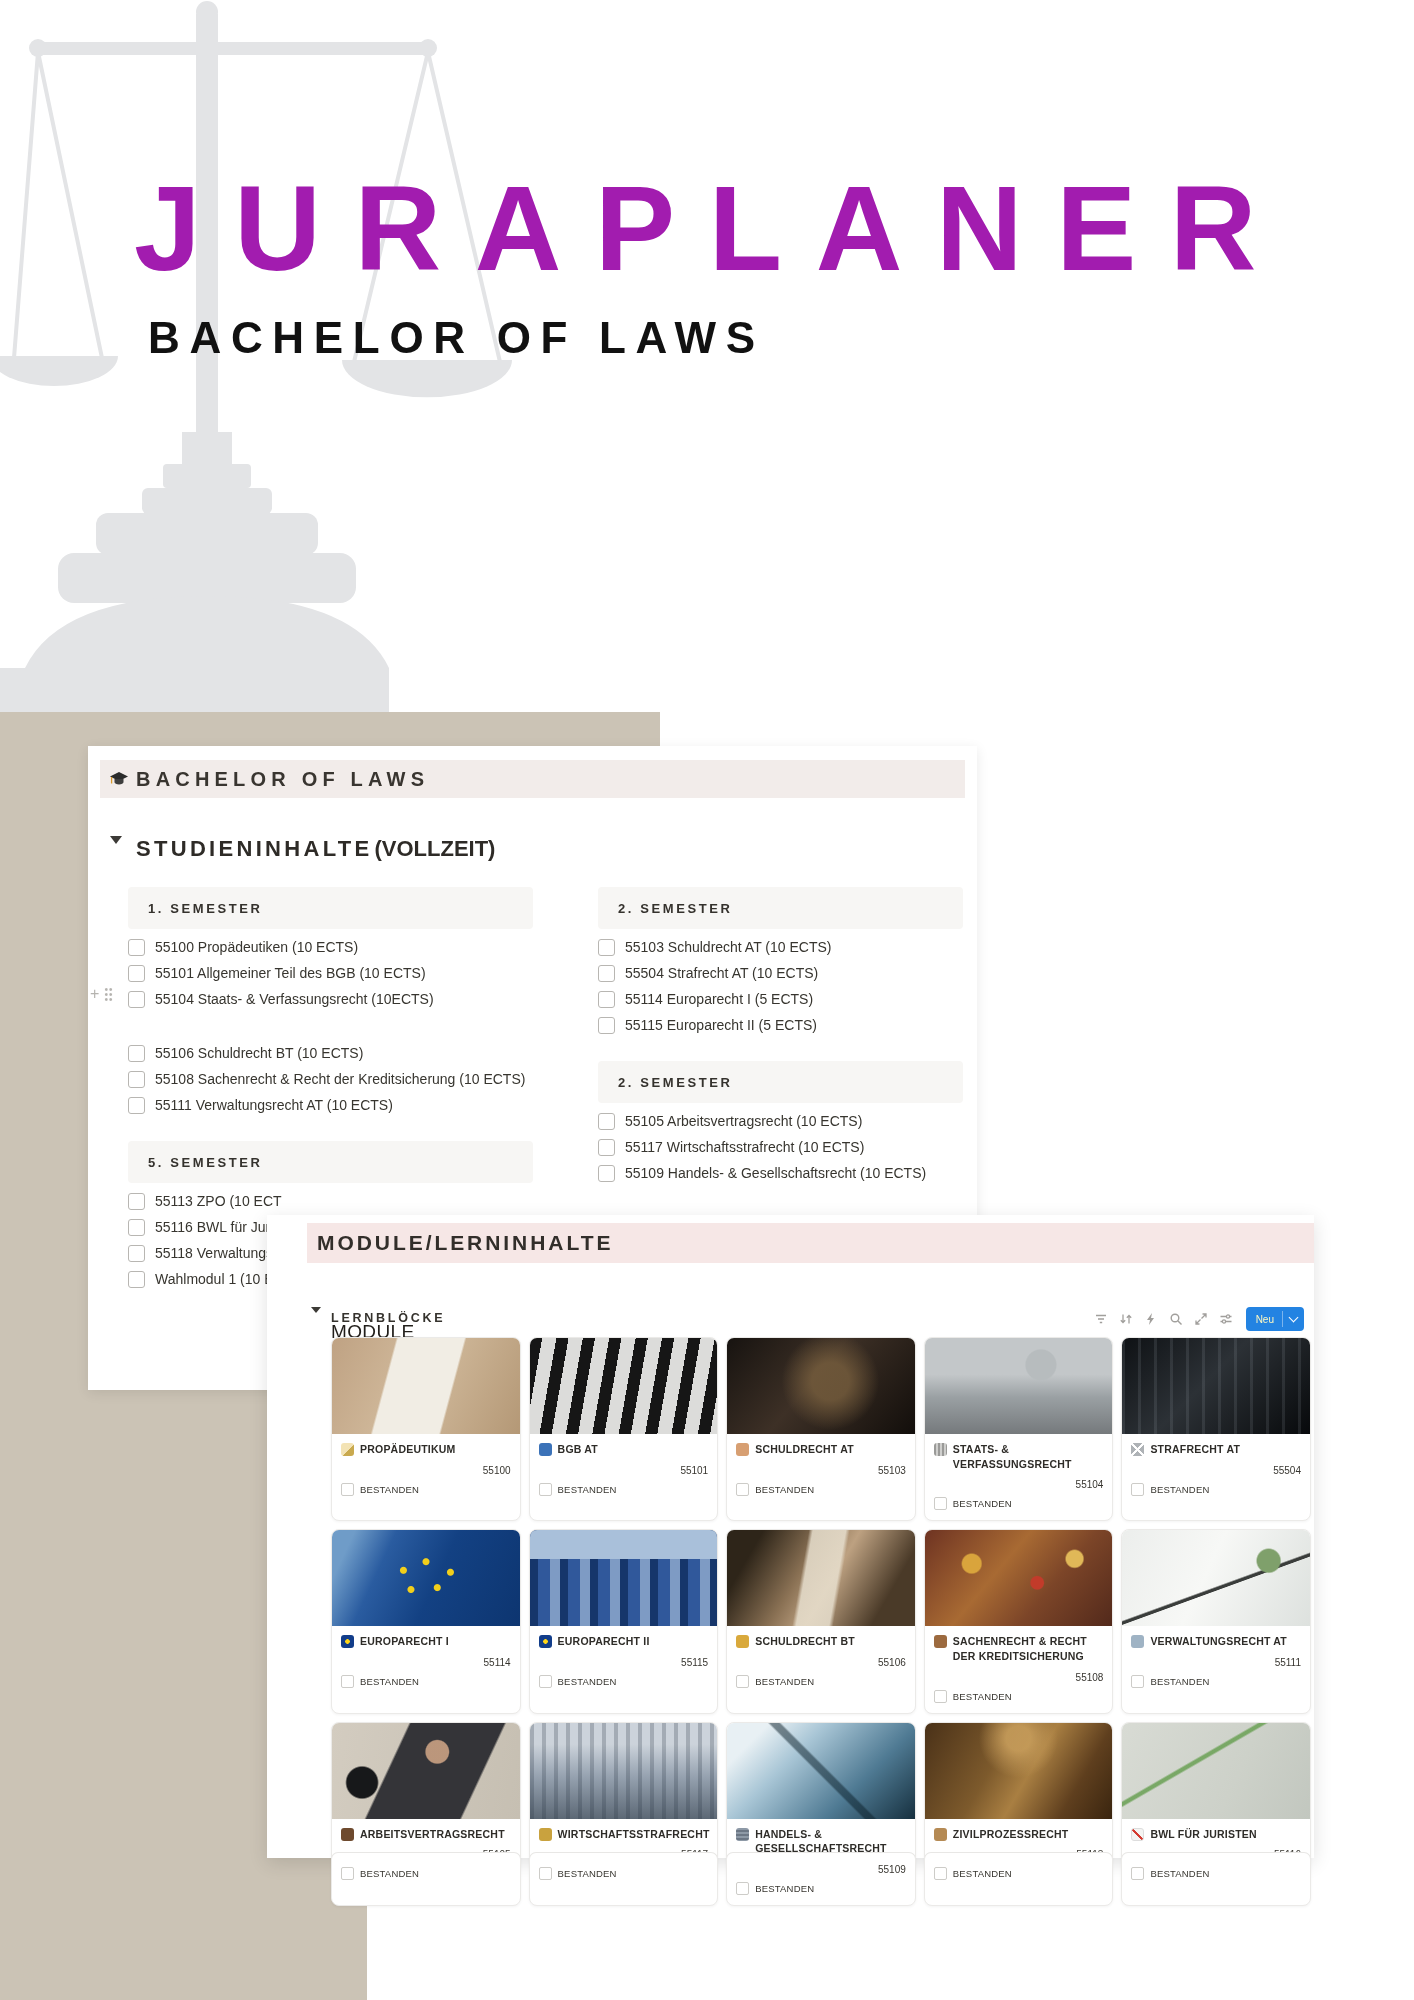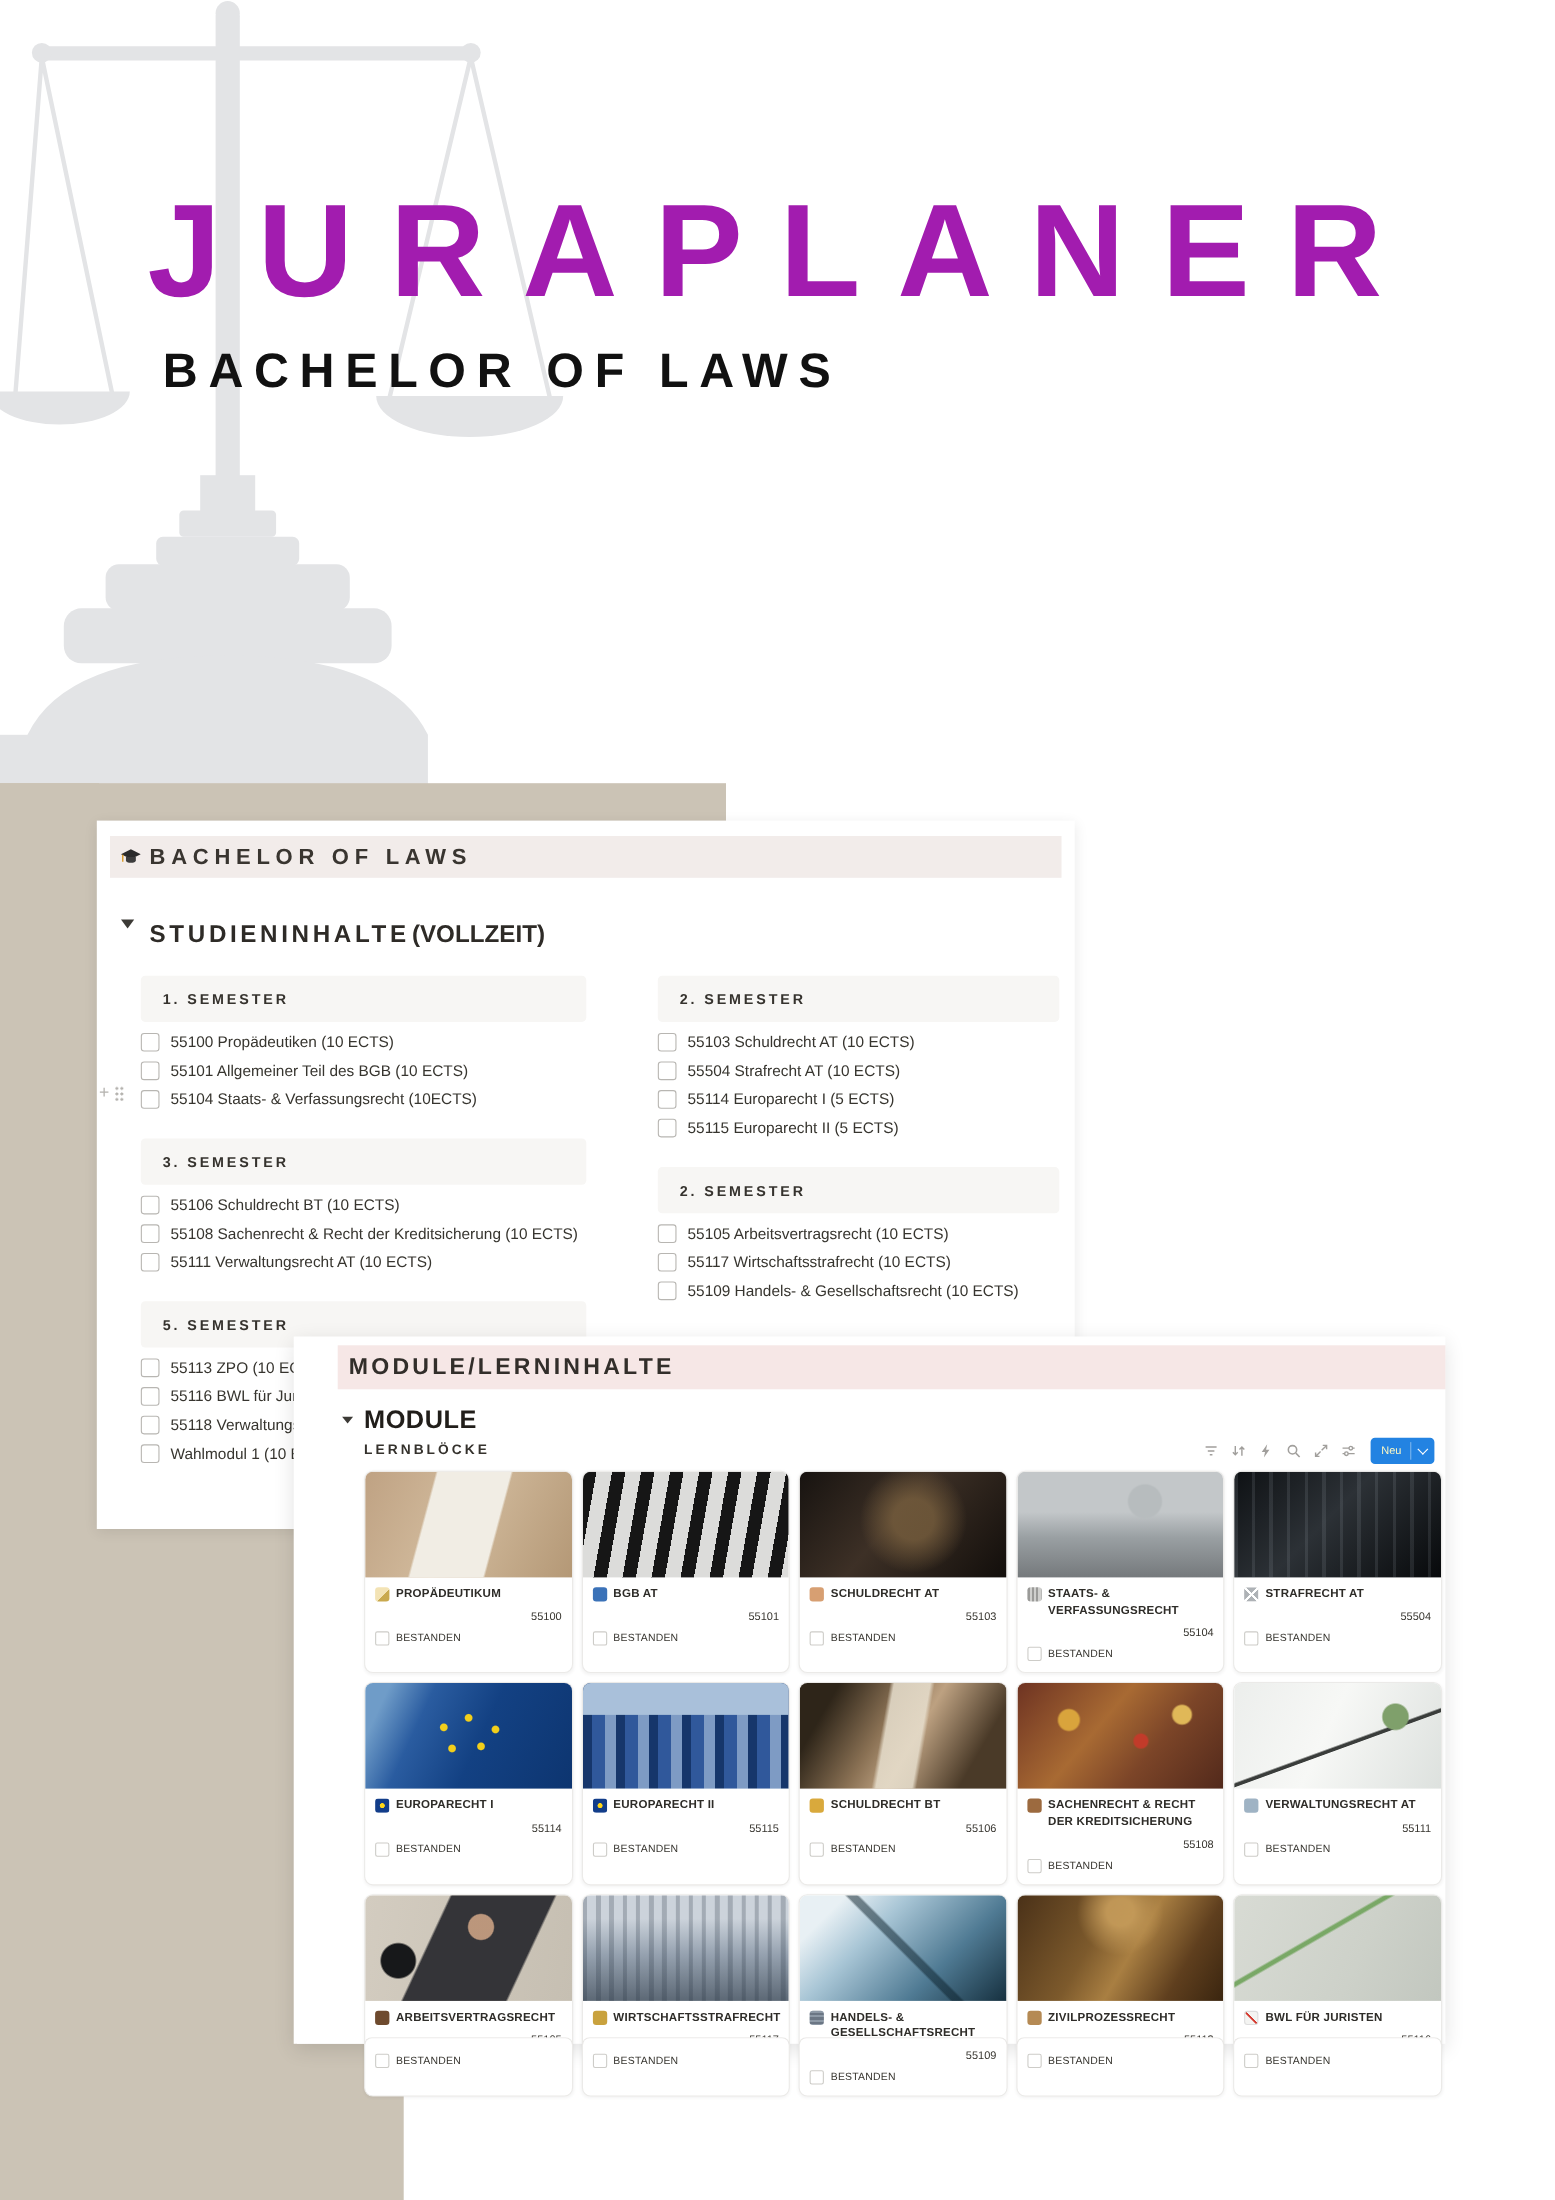--- a/index.html
+++ b/index.html
@@ -51,21 +51,21 @@
   .handle-dots{width:9px;height:14px;background-image:radial-gradient(circle,#b5b3af 1.2px,transparent 1.5px);
                background-size:4.5px 5px;}
 
   
   .page2{left:267px;top:1215px;width:1047px;height:643px;background:#fff;z-index:3;
          box-shadow:0 5px 18px rgba(0,0,0,.12);}
   .p2-header{left:40px;top:8px;width:1007px;height:40px;background:#f6e7e6;display:flex;
              align-items:center;padding-left:10px;box-sizing:border-box;font-size:21px;font-weight:700;
              letter-spacing:.14em;color:#322e2a;white-space:nowrap;}
   .p2-section{left:44px;top:62px;display:flex;align-items:center;gap:10px;}
-  .p2-section-text{font-size:23px;font-weight:700;letter-spacing:.02em;color:#211e1a;}
+  .p2-section-text{font-size:19px;font-weight:400;letter-spacing:.02em;color:#211e1a;margin-top:44px;}
   .p2-sub{left:64px;top:96px;font-size:12.5px;font-weight:700;letter-spacing:.22em;color:#35322d;}
   .p2-toolbar{right:10px;top:92px;display:flex;align-items:center;gap:11px;}
   .tb-icon{width:14px;height:14px;display:block;}
   .neu-btn{background:#2383e2;color:#fef9c3;border-radius:4px;height:24px;display:flex;align-items:center;
            font-size:10px;font-weight:500;margin-left:2px;cursor:pointer;}
   .neu-label{padding:0 8px 0 10px;}
   .neu-div{width:1px;height:16px;background:rgba(255,255,255,.4);}
   .neu-chev{padding:0 7px;display:flex;align-items:center;}
   .chev{width:6px;height:6px;border-right:1.6px solid #fff;border-bottom:1.6px solid #fff;
         transform:rotate(45deg);margin-top:-3px;}
@@ -218,23 +218,20 @@
   </div>
 
   <div class="todo-item">
     <span class="todo-box"></span>
     <span class="todo-label item-label">55104 Staats- &amp; Verfassungsrecht (10ECTS)</span>
   </div>
 </div>
   </div>
 
   <div class="sem-block">
-    <div class="sem-label-bar">
-              <span class="sem-label">3. SEMESTER</span>
-            </div>
     <div class="sem-items">
   <div class="todo-item">
     <span class="todo-box"></span>
     <span class="todo-label item-label">55106 Schuldrecht BT (10 ECTS)</span>
   </div>
 
   <div class="todo-item">
     <span class="todo-box"></span>
     <span class="todo-label item-label">55108 Sachenrecht &amp; Recht der Kreditsicherung (10 ECTS)</span>
   </div>

